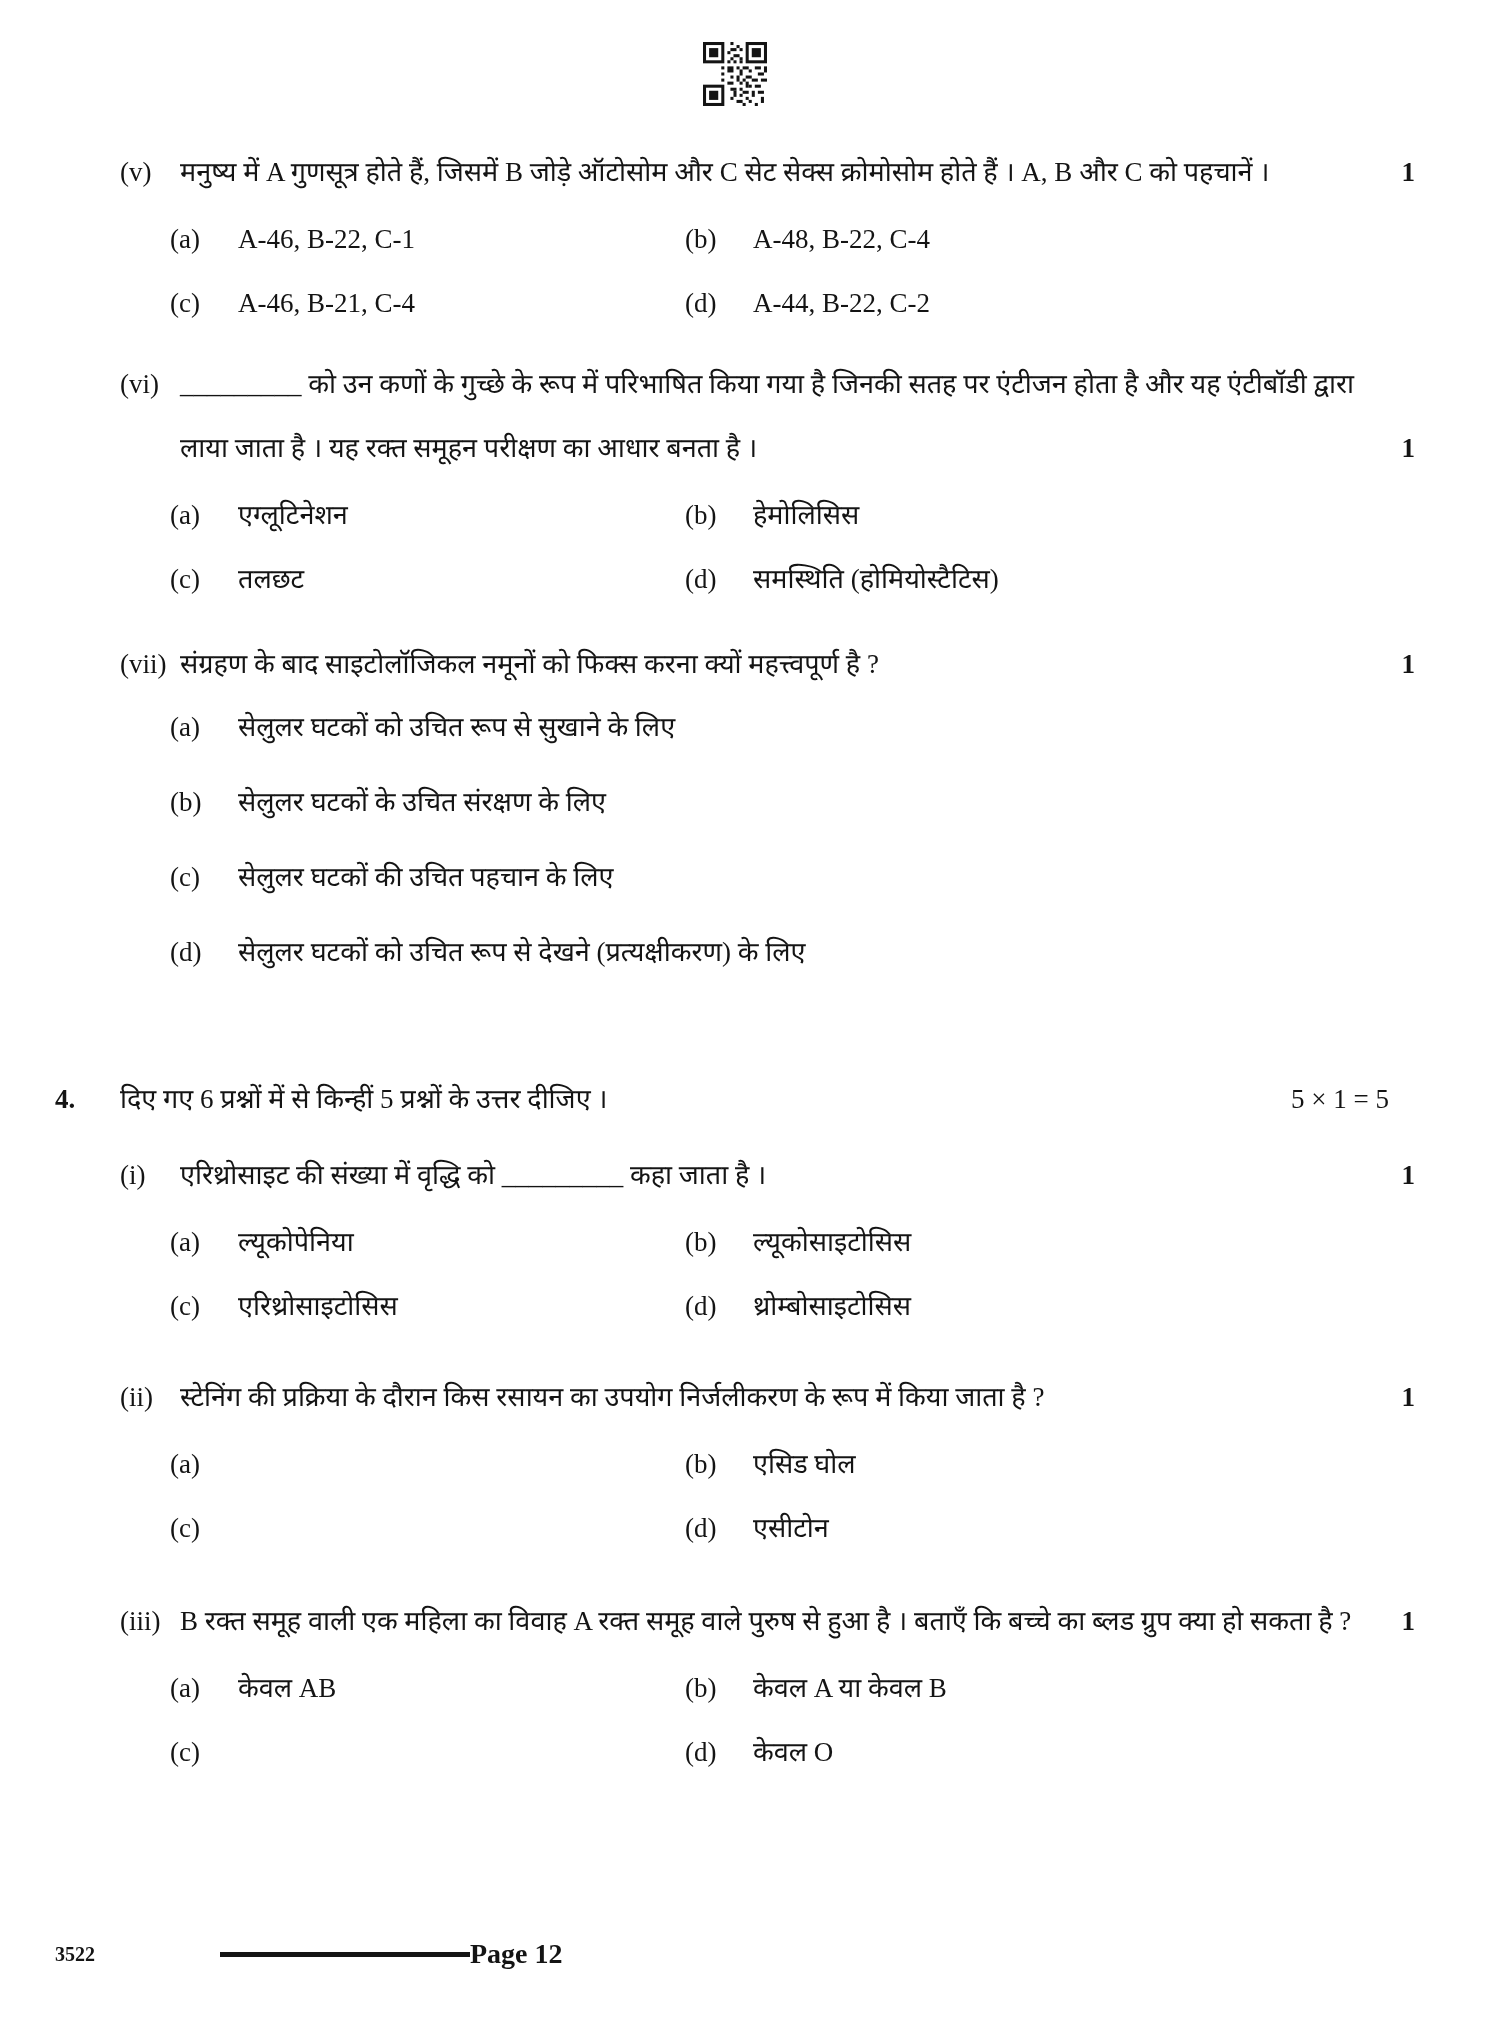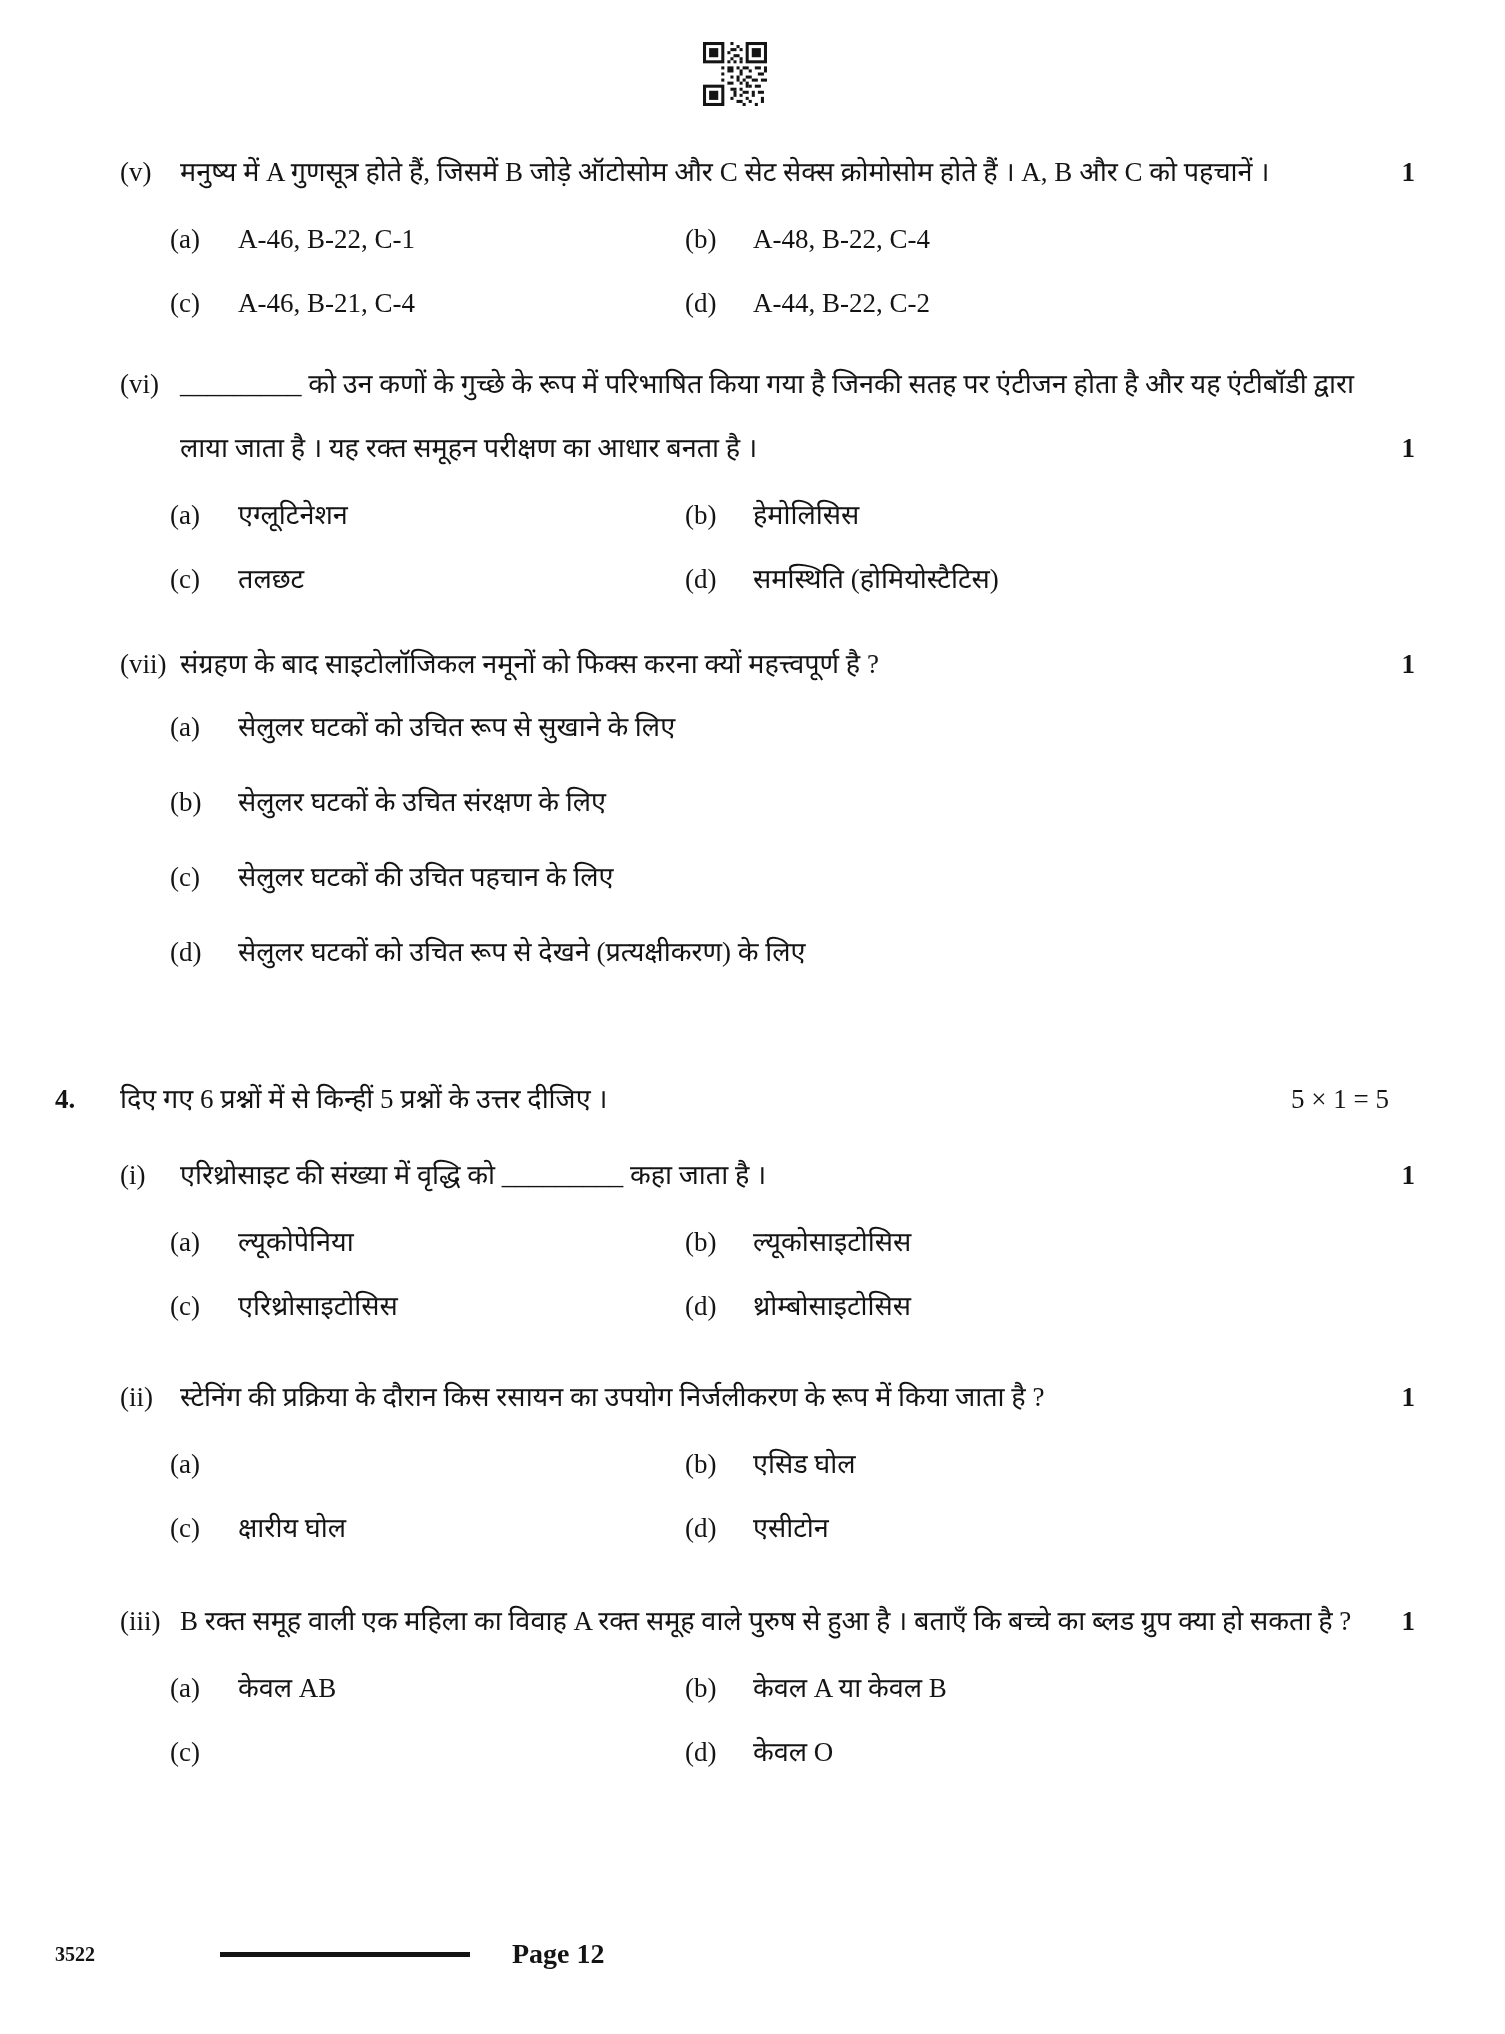--- a/index.html
+++ b/index.html
@@ -52,21 +52,21 @@
   .q4text{flex:1;line-height:64px;font-family:Liberation Serif, serif;}
   .q4marks{flex:0 0 150px;text-align:center;font-weight:normal;line-height:64px;white-space:nowrap;}
 
   
   .footer{
     position:absolute;left:55px;right:90px;top:1938px;
     display:flex;align-items:center;
   }
   .footer-code{font-weight:bold;font-size:20px;}
   .footer-rule{width:250px;height:5px;background:#141414;margin-left:125px;}
-  .footer-page{font-weight:bold;font-size:28px;margin-left:42px;}
+  .footer-page{font-weight:bold;font-size:28px;}
 </style>
 </head>
 <body>
 
 <div class="page">
 
   <div class="qr-wrap">
     <svg viewBox="0 0 21 21" fill="#141414" xmlns="http://www.w3.org/2000/svg">
       <rect x="0" y="0" width="7" height="7"></rect>
         <rect x="1" y="1" width="5" height="5" fill="#fff"></rect>
@@ -246,21 +246,20 @@
     <div class="opts2">
       <div class="opt">
         <span class="optlabel">(a)</span>
       </div>
       <div class="opt">
         <span class="optlabel">(b)</span>
         <span class="opttext">एसिड घोल</span>
       </div>
       <div class="opt">
         <span class="optlabel">(c)</span>
-        <span class="opttext">क्षारीय घोल</span>
       </div>
       <div class="opt">
         <span class="optlabel">(d)</span>
         <span class="opttext">एसीटोन</span>
       </div>
     </div>
   </div>
 
   <div class="indent sp-iii">
     <div class="qrow">

